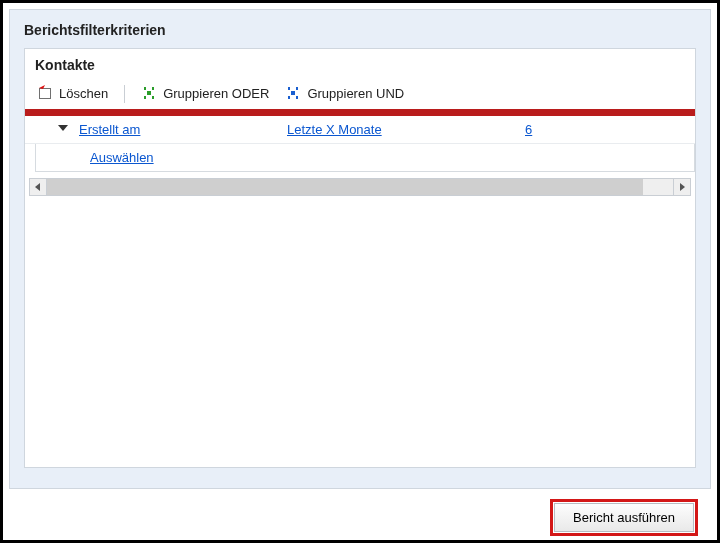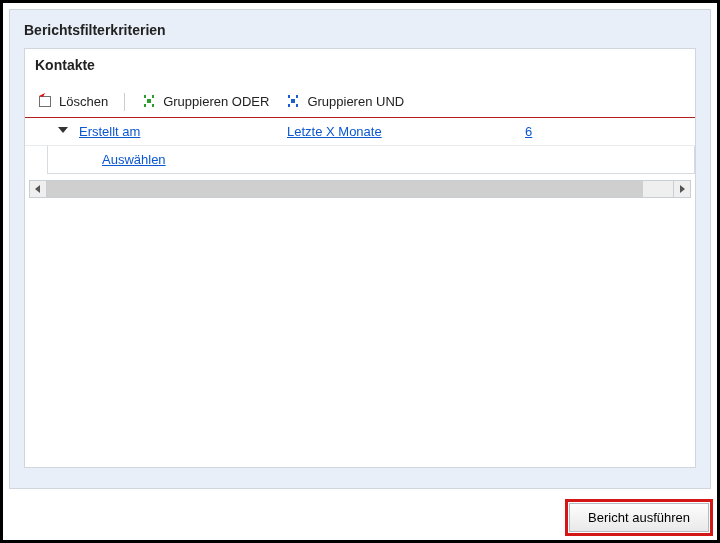--- a/index.html
+++ b/index.html
@@ -41,22 +41,21 @@
   .section-title {
     font-weight: 700;
     font-size: 14px;
     padding: 8px 10px 6px 10px;
   }
   .toolbar {
     display: flex;
     align-items: flex-end;
     gap: 8px;
     padding: 4px 8px 6px 8px;
-    border-bottom: 1px solid #b91c1c;
-    margin-top: 8px;
+    border-bottom: 7px solid #b91c1c;
   }
   .tb-item {
     display: flex;
     align-items: center;
     gap: 6px;
     padding: 2px 4px;
     cursor: pointer;
   }
   .tb-divider {
     width: 1px;
@@ -81,21 +80,21 @@
     padding: 6px 0 6px 30px;
     border-bottom: 1px solid #e9ecef;
     gap: 8px;
   }
   .crit-row2 {
     display: flex;
     align-items: flex-start;
     padding: 6px 0 6px 54px;
     border: 1px solid #d6dbe0;
     border-top: none;
-    margin: 0 0 0 22px;
+    margin: 0 0 0 10px;
     height: 28px;
   }
   .chev {
     width: 16px;
     text-align: center;
     color: #333;
     font-weight: 700;
   }
   .link {
     color: #0b57d0;
@@ -129,21 +128,21 @@
     position: relative;
   }
   .sb-right-gap {
     width: 30px;
     background: #efefef;
     border-top: 1px solid #c9ced4;
     border-bottom: 1px solid #c9ced4;
   }
   .footer {
     position: absolute;
-    right: 8px;
+    right: 23px;
     bottom: 8px;
     display: flex;
     gap: 8px;
     align-items: center;
   }
   .btn {
     background: linear-gradient(#fdfdfd, #e9e9e9);
     border: 1px solid #b7bcc2;
     padding: 6px 18px;
     font-size: 13px;

